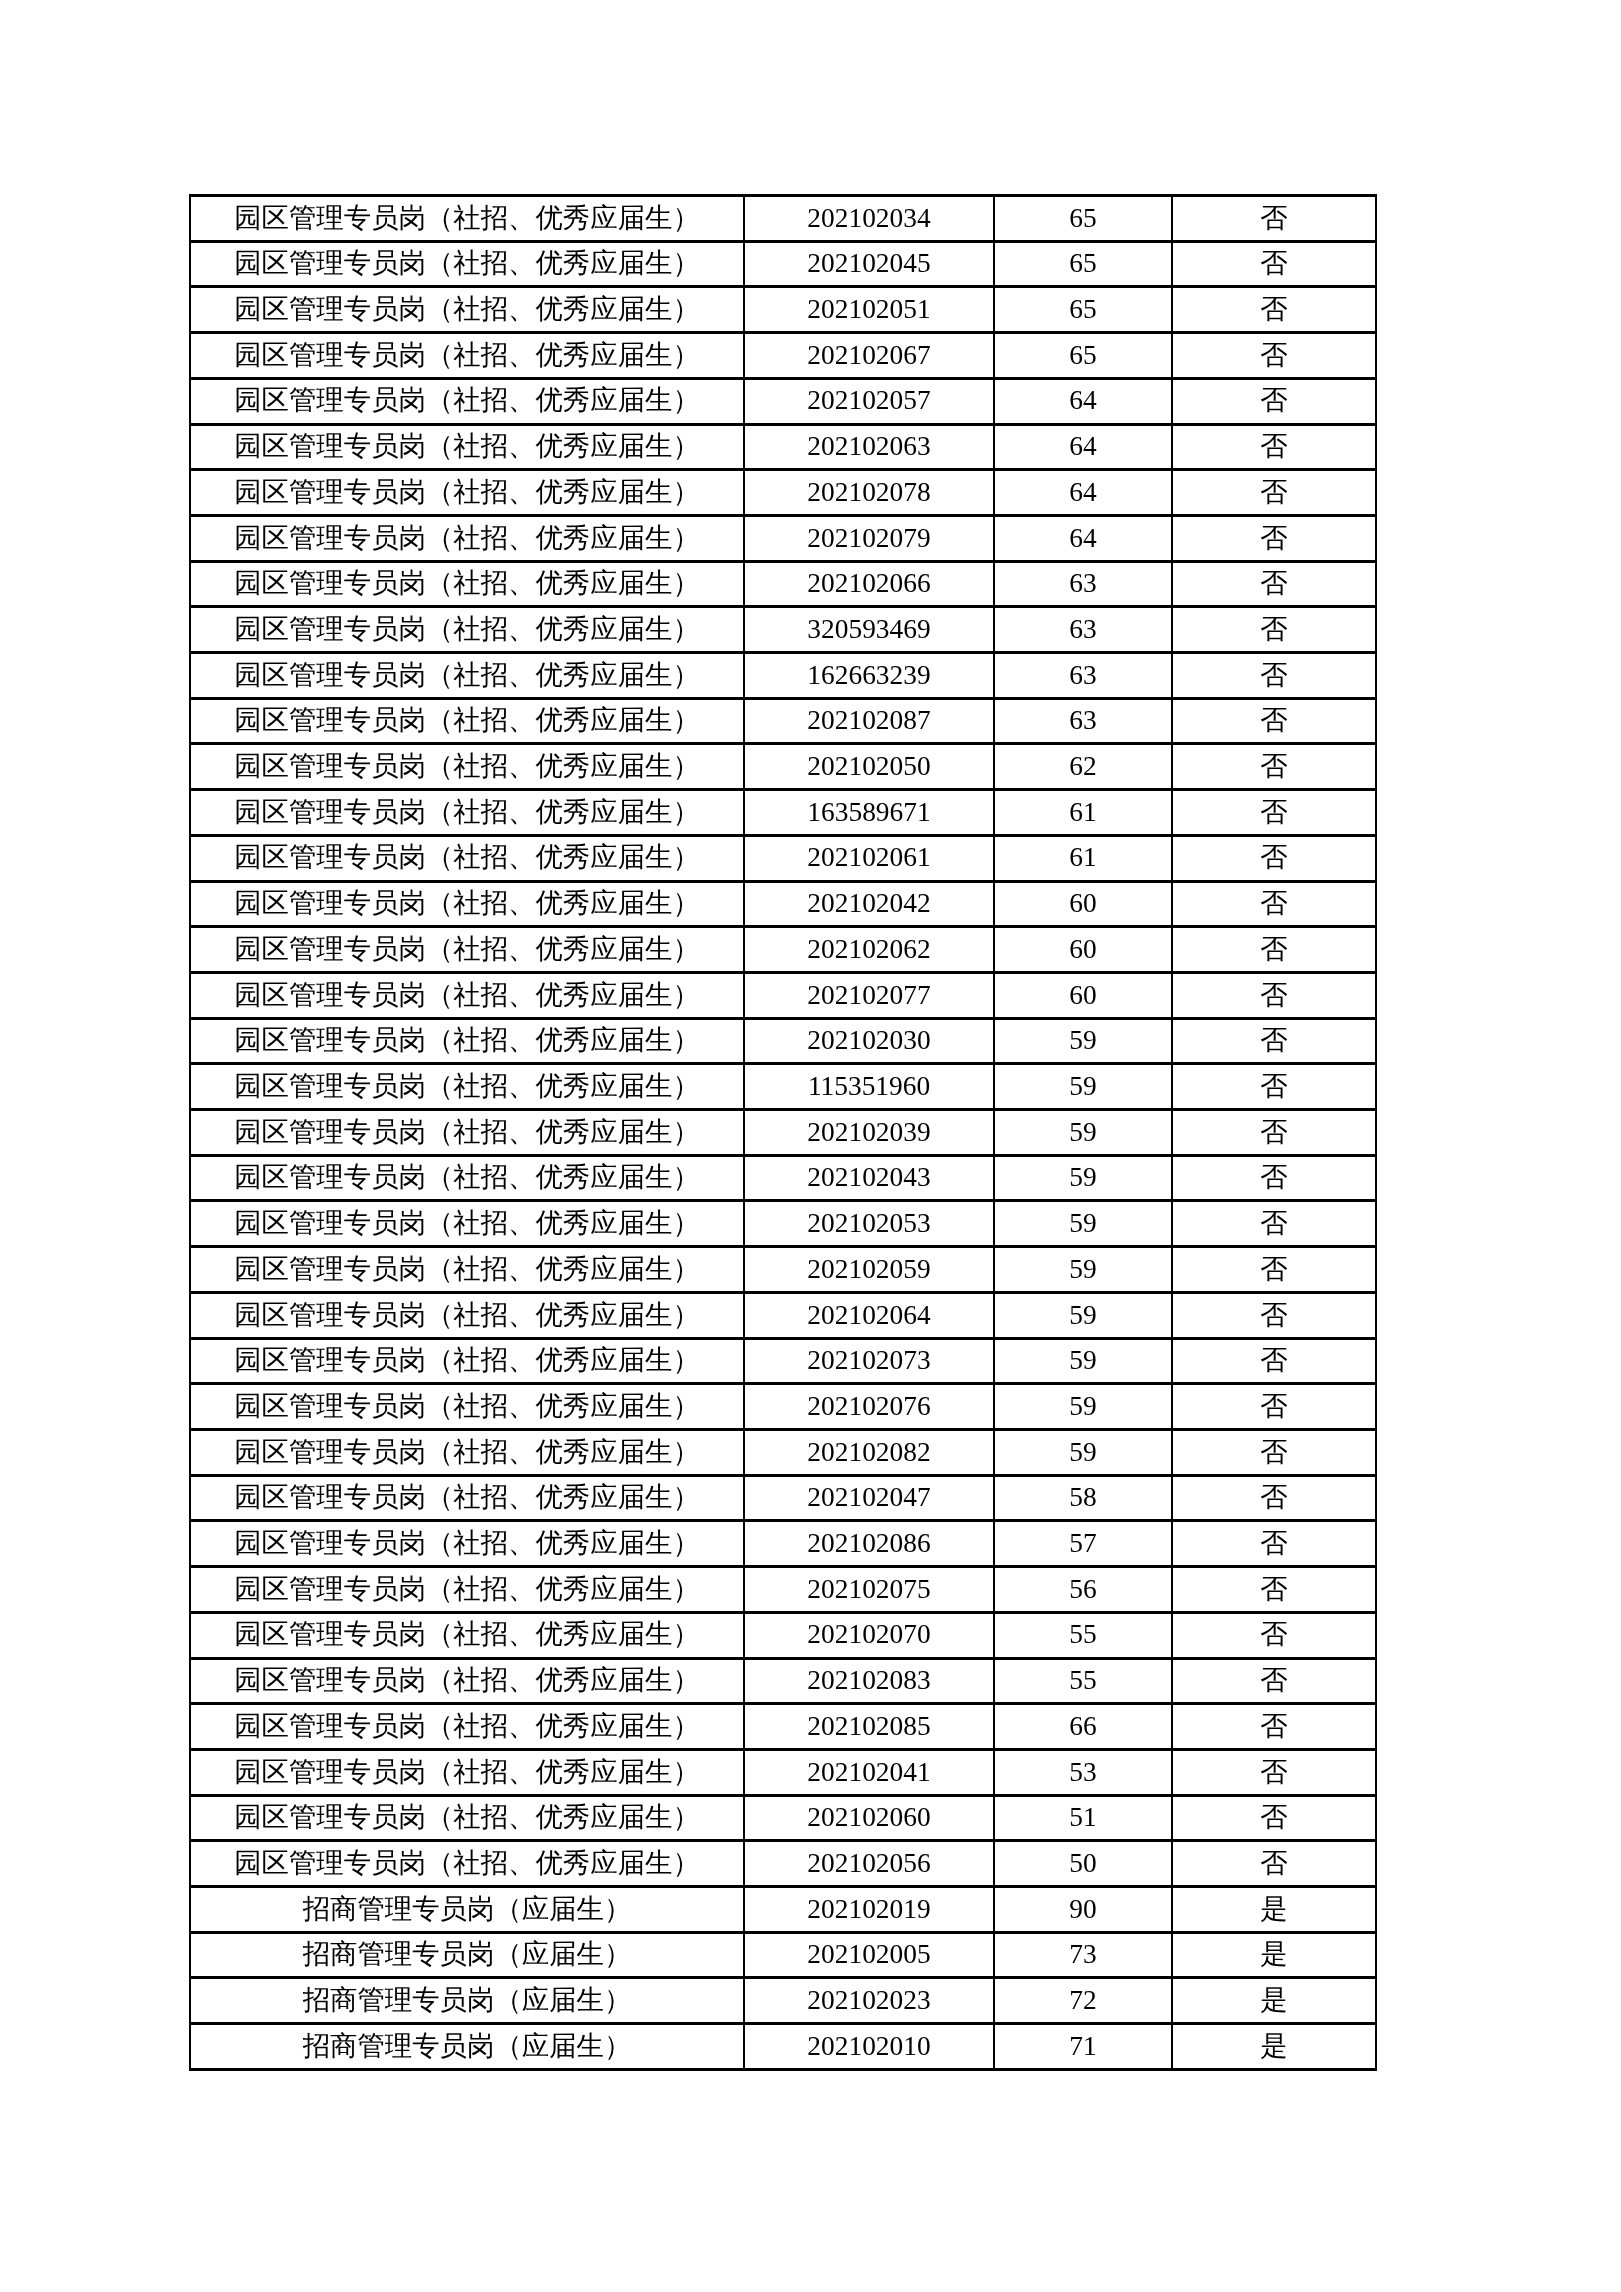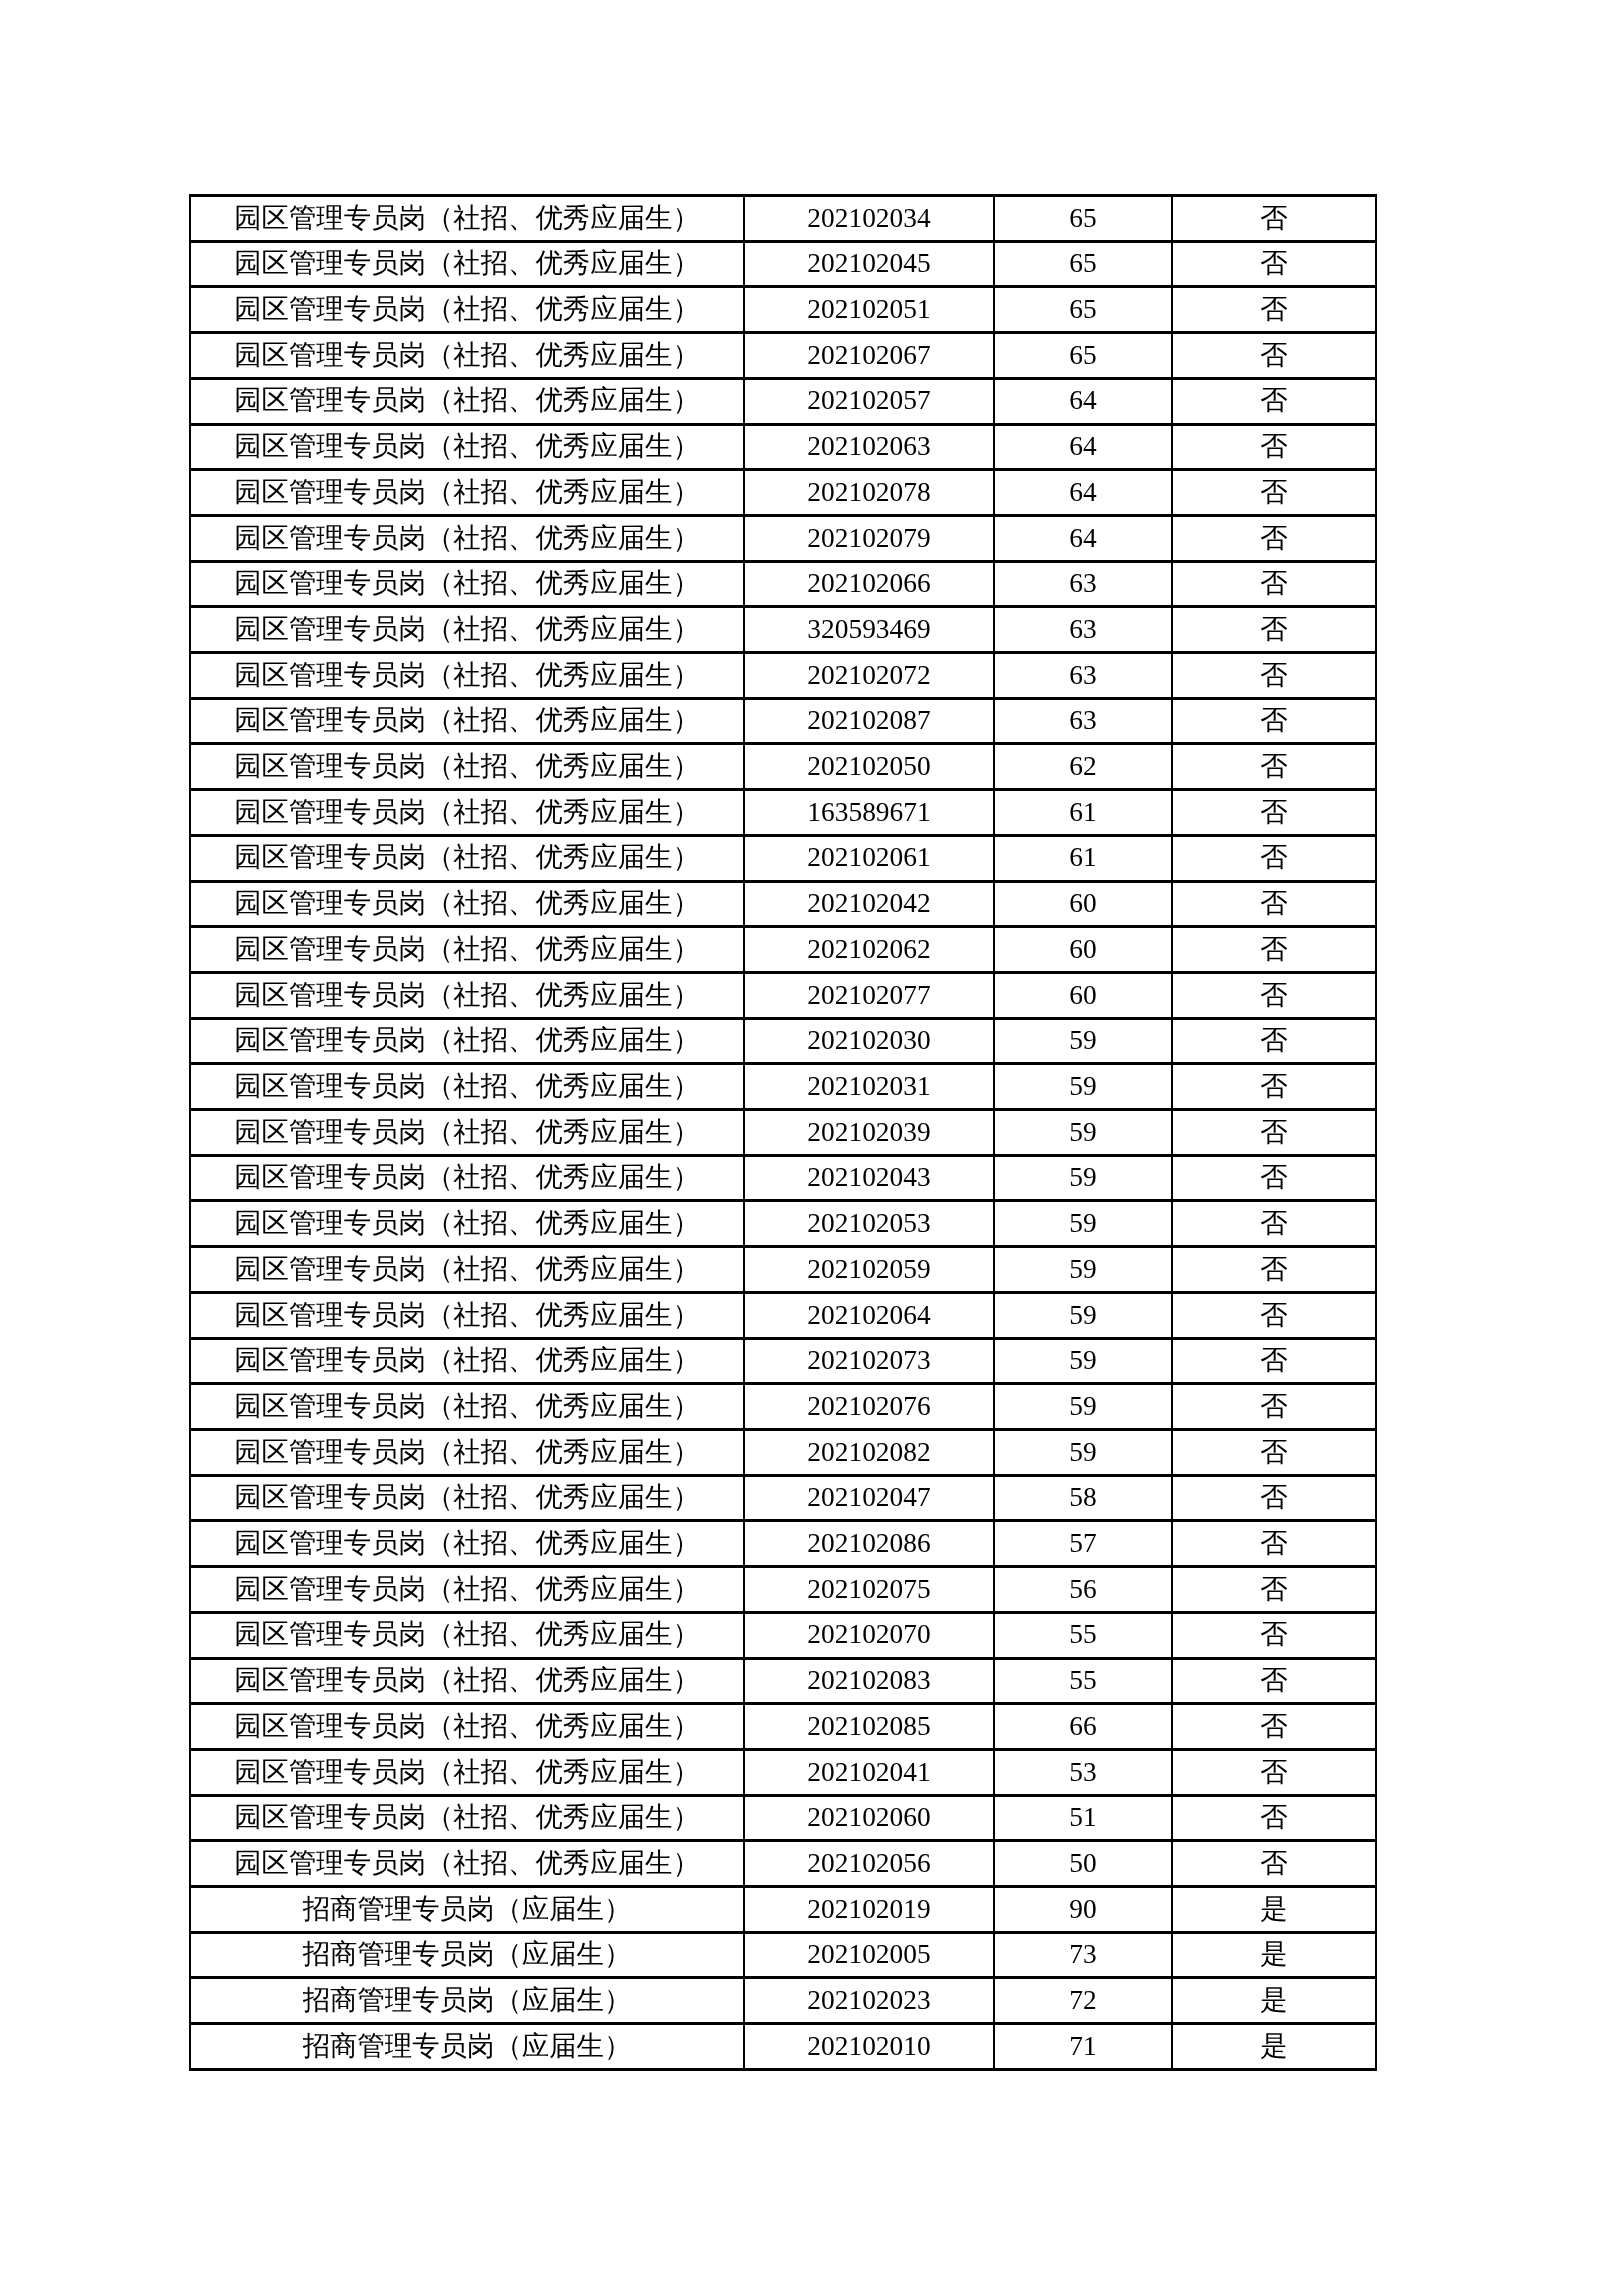--- a/index.html
+++ b/index.html
@@ -110,21 +110,21 @@
     <td>否</td>
   </tr>
         <tr>
     <td>园区管理专员岗（社招、优秀应届生）</td>
     <td>320593469</td>
     <td>63</td>
     <td>否</td>
   </tr>
         <tr>
     <td>园区管理专员岗（社招、优秀应届生）</td>
-    <td>202102072</td>
+    <td>162663239</td>
     <td>63</td>
     <td>否</td>
   </tr>
         <tr>
     <td>园区管理专员岗（社招、优秀应届生）</td>
     <td>202102087</td>
     <td>63</td>
     <td>否</td>
   </tr>
         <tr>
@@ -164,21 +164,21 @@
     <td>否</td>
   </tr>
         <tr>
     <td>园区管理专员岗（社招、优秀应届生）</td>
     <td>202102030</td>
     <td>59</td>
     <td>否</td>
   </tr>
         <tr>
     <td>园区管理专员岗（社招、优秀应届生）</td>
-    <td>202102031</td>
+    <td>115351960</td>
     <td>59</td>
     <td>否</td>
   </tr>
         <tr>
     <td>园区管理专员岗（社招、优秀应届生）</td>
     <td>202102039</td>
     <td>59</td>
     <td>否</td>
   </tr>
         <tr>

